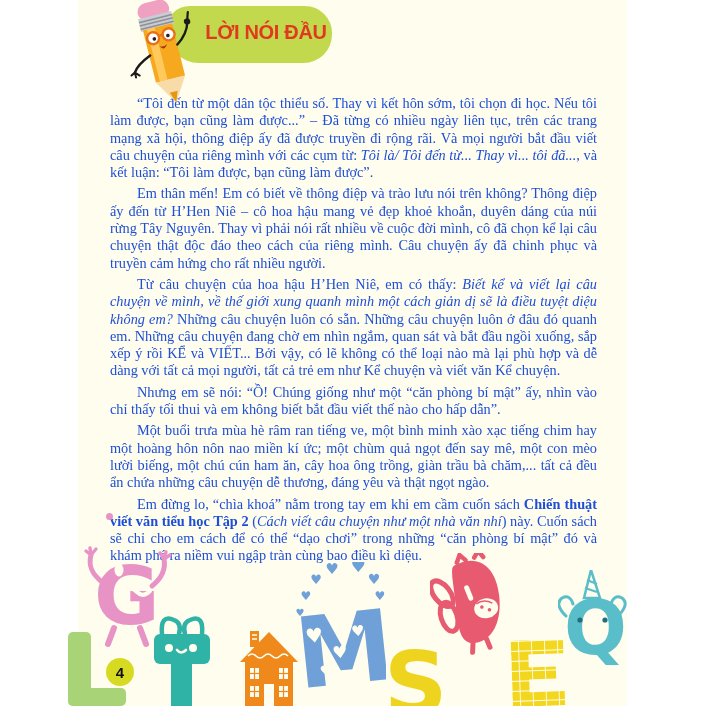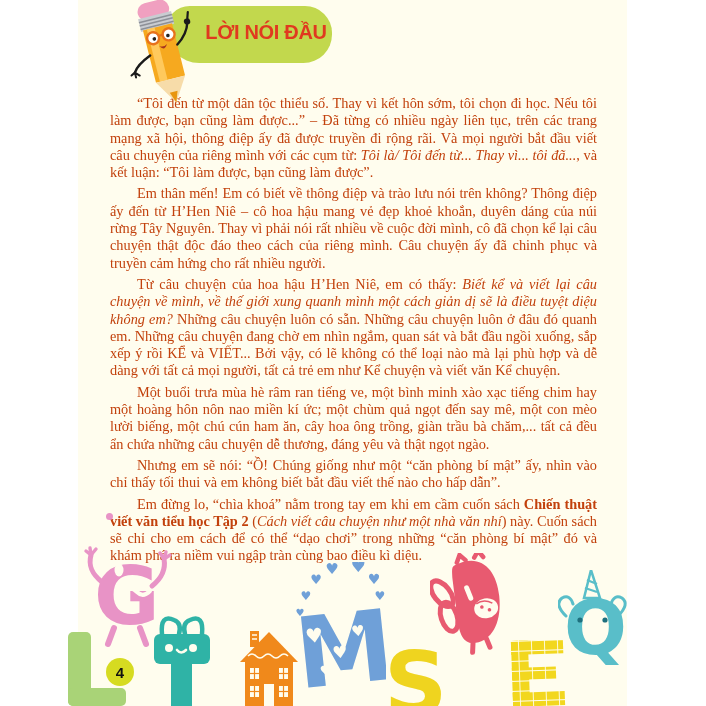--- a/index.html
+++ b/index.html
@@ -35,21 +35,21 @@
     width:84px;height:110px;
   }
   
   .content{
     position:absolute;left:110px;top:95px;width:487px;
   }
   p.para{
     font-family:"Liberation Serif", serif;
     font-size:14.3px;line-height:17.3px;
     text-align:justify;text-indent:27px;
-    margin:0 0 4px 0;color:#c2410c;
+    margin:0 0 4px 0;color:#1d4ed8;
   }
   .run-n{font-style:normal;}
   .run-i{font-style:italic;}
   .run-b{font-weight:bold;}
   .run-bi{font-weight:normal;font-style:italic;}
   
   .decor{position:absolute;}
   .badge{
     position:absolute;left:106px;top:658px;
     width:28px;height:28px;border-radius:50%;
@@ -71,22 +71,22 @@
 <div class="page">
 
   <div class="bubble" style="left:88px;">
     <div class="title">LỜI NÓI ĐẦU</div>
   </div>
 
   <div class="content" style="left:32px;">
     <p class="para"><span class="run-n">“Tôi đến từ một dân tộc thiểu số. Thay vì kết hôn sớm, tôi chọn đi học. Nếu tôi làm được, bạn cũng làm được...” – Đã từng có nhiều ngày liên tục, trên các trang mạng xã hội, thông điệp ấy đã được truyền đi rộng rãi. Và mọi người bắt đầu viết câu chuyện của riêng mình với các cụm từ: </span><span class="run-i">Tôi là/ Tôi đến từ... Thay vì... tôi đã...</span><span class="run-n">, và kết luận: “Tôi làm được, bạn cũng làm được”.</span></p>
     <p class="para"><span class="run-n">Em thân mến! Em có biết về thông điệp và trào lưu nói trên không? Thông điệp ấy đến từ H’Hen Niê – cô hoa hậu mang vẻ đẹp khoẻ khoắn, duyên dáng của núi rừng Tây Nguyên. Thay vì phải nói rất nhiều về cuộc đời mình, cô đã chọn kể lại câu chuyện thật độc đáo theo cách của riêng mình. Câu chuyện ấy đã chinh phục và truyền cảm hứng cho rất nhiều người.</span></p>
     <p class="para"><span class="run-n">Từ câu chuyện của hoa hậu H’Hen Niê, em có thấy: </span><span class="run-i">Biết kể và viết lại câu chuyện về mình, về thế giới xung quanh mình một cách giản dị sẽ là điều tuyệt diệu không em?</span><span class="run-n"> Những câu chuyện luôn có sẵn. Những câu chuyện luôn ở đâu đó quanh em. Những câu chuyện đang chờ em nhìn ngắm, quan sát và bắt đầu ngồi xuống, sắp xếp ý rồi KỂ và VIẾT... Bởi vậy, có lẽ không có thể loại nào mà lại phù hợp và dễ dàng với tất cả mọi người, tất cả trẻ em như Kể chuyện và viết văn Kể chuyện.</span></p>
+    <p class="para"><span class="run-n">Nhưng em sẽ nói: “Ồ! Chúng giống như một “căn phòng bí mật” ấy, nhìn vào chỉ thấy tối thui và em không biết bắt đầu viết thế nào cho hấp dẫn”.</span></p>
     <p class="para"><span class="run-n">Một buổi trưa mùa hè râm ran tiếng ve, một bình minh xào xạc tiếng chim hay một hoàng hôn nôn nao miền kí ức; một chùm quả ngọt đến say mê, một con mèo lười biếng, một chú cún ham ăn, cây hoa ông trồng, giàn trầu bà chăm,... tất cả đều ẩn chứa những câu chuyện dễ thương, đáng yêu và thật ngọt ngào.</span></p>
-    <p class="para"><span class="run-n">Nhưng em sẽ nói: “Ồ! Chúng giống như một “căn phòng bí mật” ấy, nhìn vào chỉ thấy tối thui và em không biết bắt đầu viết thế nào cho hấp dẫn”.</span></p>
     <p class="para"><span class="run-n">Em đừng lo, “chìa khoá” nằm trong tay em khi em cầm cuốn sách </span><span class="run-b">Chiến thuật viết văn tiểu học Tập 2</span><span class="run-n"> (</span><span class="run-bi">Cách viết câu chuyện như một nhà văn nhí</span><span class="run-n">) này. Cuốn sách sẽ chỉ cho em cách để có thể “dạo chơi” trong những “căn phòng bí mật” đó và khám phá ra niềm vui ngập tràn cùng bao điều kì diệu.</span></p>
   </div>
 </div>
 
 <svg class="pencil" viewBox="0 0 84 110">
   <g transform="rotate(-14 42 55)">
     <rect x="26" y="2" width="32" height="18" rx="9" fill="#F0A0C0"></rect>
     <rect x="25" y="16" width="34" height="13" fill="#C9CCD1"></rect>
     <line x1="25" y1="19.5" x2="59" y2="19.5" stroke="#8D9097" stroke-width="1.6"></line>
     <line x1="25" y1="23" x2="59" y2="23" stroke="#8D9097" stroke-width="1.6"></line>

